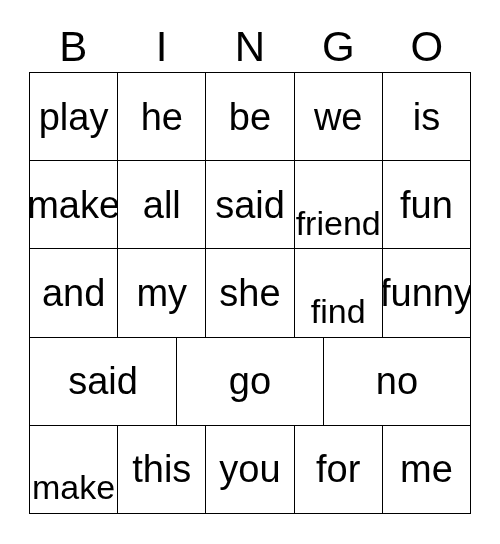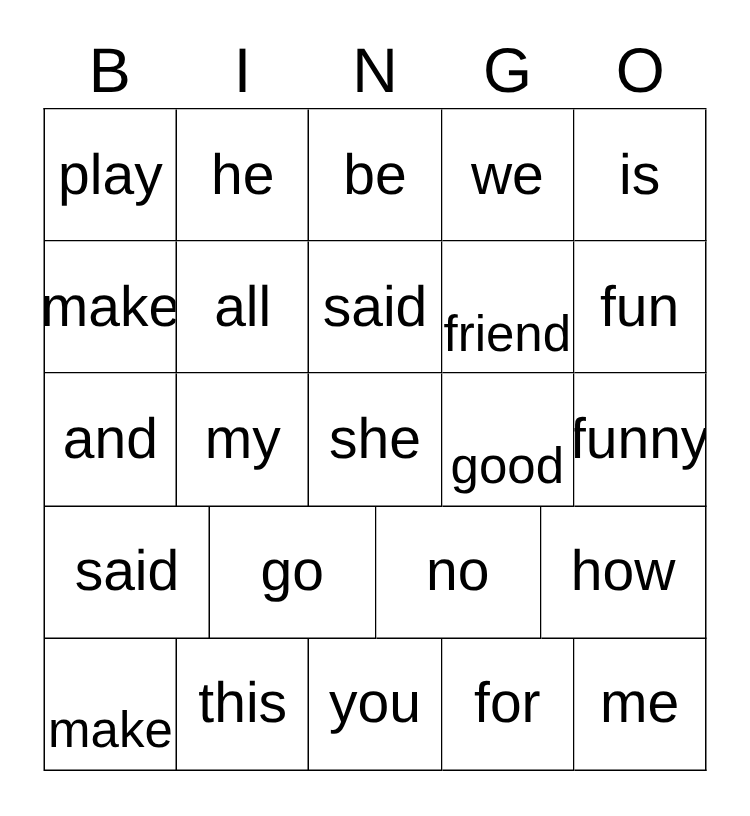--- a/index.html
+++ b/index.html
@@ -136,39 +136,36 @@
       <div class="grid-cell">
           <span class="cell-text">and</span>
         </div>
       <div class="grid-cell">
           <span class="cell-text">my</span>
         </div>
       <div class="grid-cell">
           <span class="cell-text">she</span>
         </div>
       <div class="grid-cell">
-          <span class="cell-text tight">good</span>
+          <span class="cell-text tight">find</span>
         </div>
       <div class="grid-cell">
           <span class="cell-text">funny</span>
         </div>
     </div>
 
     <div class="grid-row">
       <div class="grid-cell">
           <span class="cell-text">said</span>
         </div>
       <div class="grid-cell">
           <span class="cell-text">go</span>
         </div>
       <div class="grid-cell">
           <span class="cell-text">no</span>
-        </div>
-      <div class="grid-cell">
-          <span class="cell-text">how</span>
         </div>
     </div>
 
     <div class="grid-row">
       <div class="grid-cell">
           <span class="cell-text tight">make</span>
         </div>
       <div class="grid-cell">
           <span class="cell-text">this</span>
         </div>

